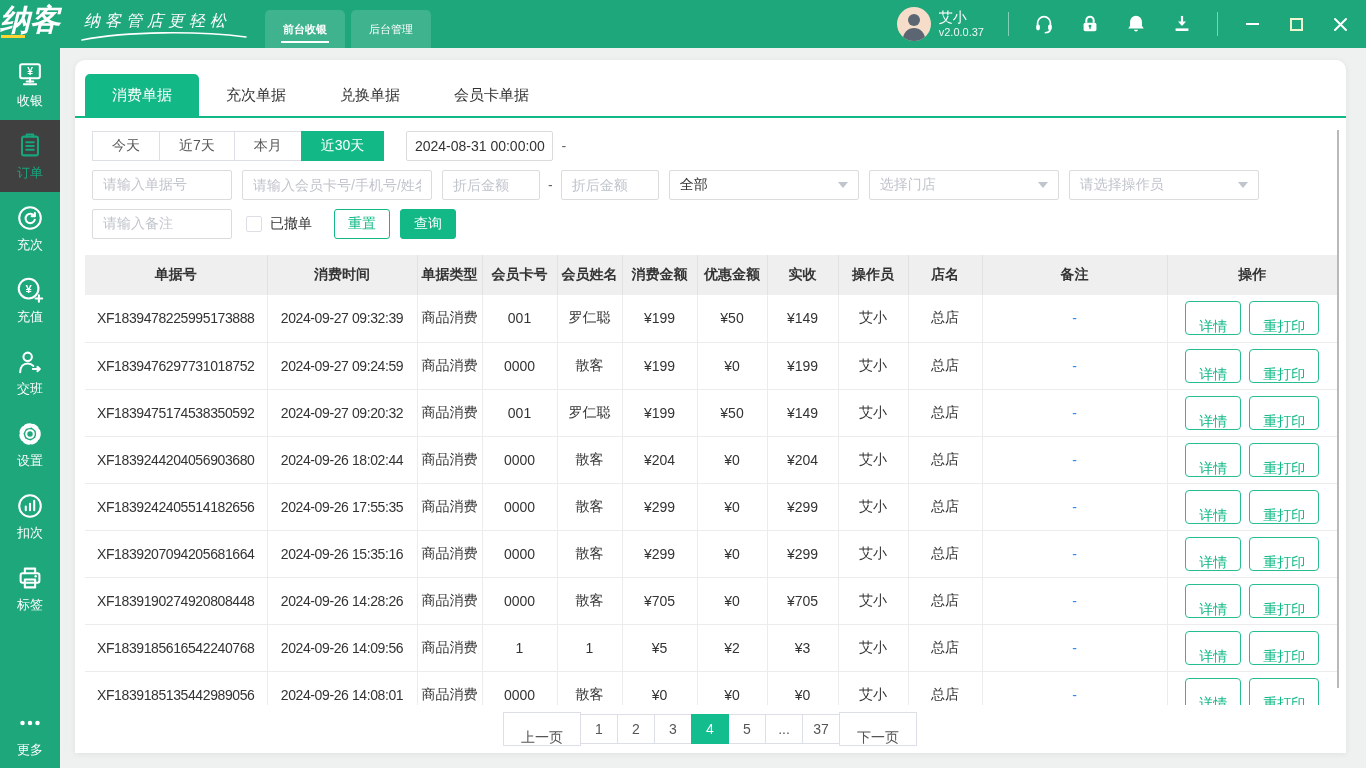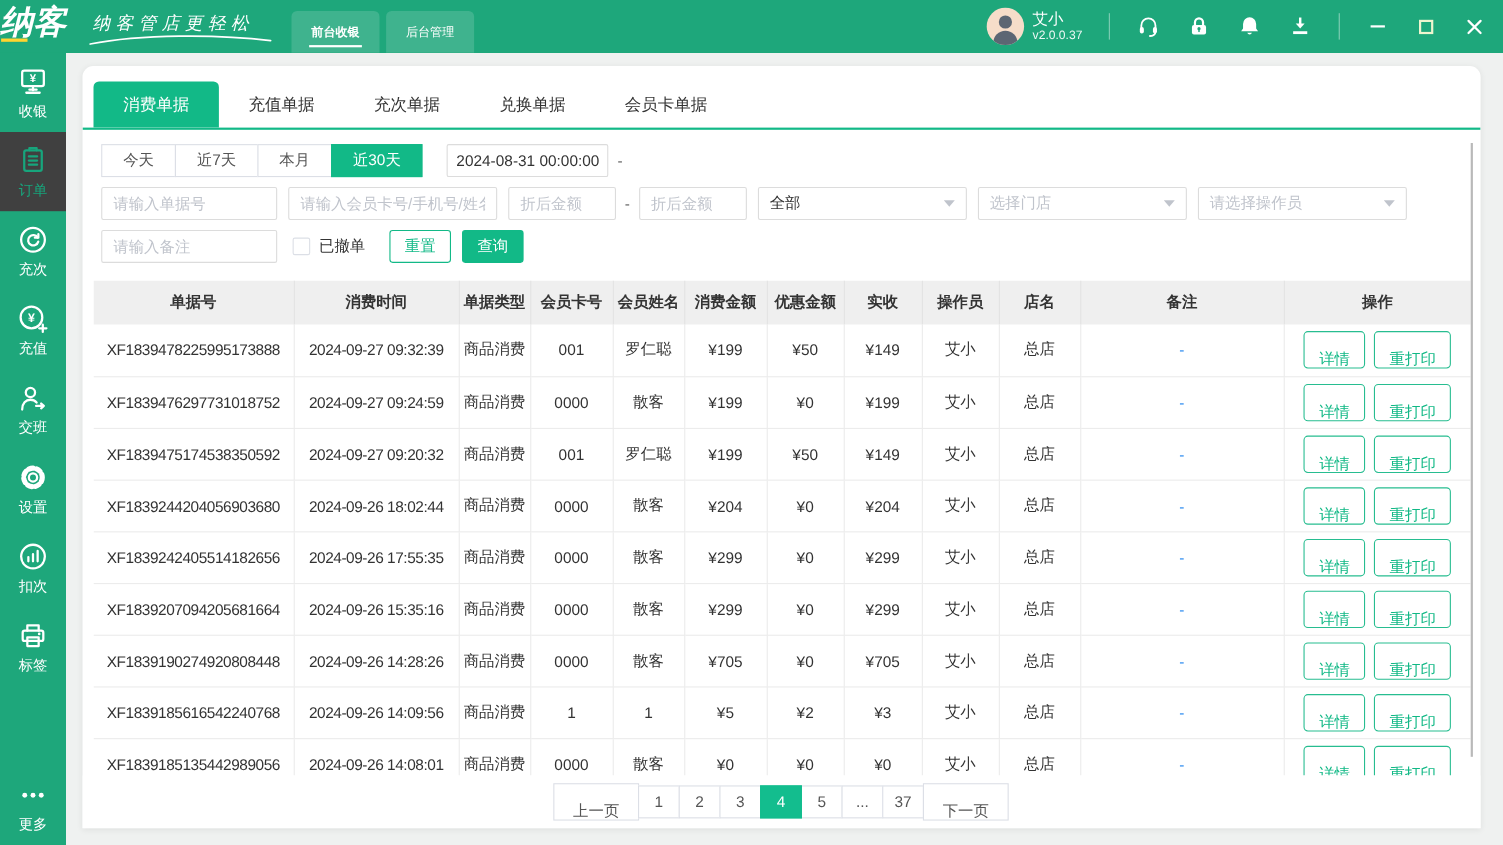--- a/index.html
+++ b/index.html
@@ -62,21 +62,21 @@
     font-size:14px; margin-left:-1px; }
   .range-btn:first-child { margin-left:0; }
   .range-btn.active { background:#12b987; border-color:#12b987; color:#fff; position:relative; z-index:1; }
   .dash { margin:0 8px; color:#666; font-size:14px; }
   .inp { height:30px; border:1px solid #dcdcdc; border-radius:2px; padding:0 10px; font-size:14px;
     color:#333; background:#fff; outline:none; }
   .inp::placeholder { color:#c0c4cc; }
   .date-inp { width:147px; text-align:center; padding:0 4px; }
   .ml22 { margin-left:22px; }
   .mr10 { margin-right:10px; }
-  .w160 { width:160px; } .w190 { width:190px; } .w98 { width:98px; }
+  .w160 { width:140px;font-family:Liberation Serif, serif; } .w190 { width:190px; } .w98 { width:98px; }
   .sel { height:30px; width:190px; border:1px solid #dcdcdc; border-radius:2px; background:#fff;
     display:flex; align-items:center; justify-content:space-between; padding:0 10px; font-size:14px;
     color:#333; margin-right:10px; cursor:pointer; }
   .sel .ph { color:#c0c4cc; }
   .caret { width:0; height:0; border-left:5px solid transparent; border-right:5px solid transparent;
     border-top:6px solid #c0c4cc; }
   .checkbox { width:16px; height:16px; border:1px solid #dcdfe6; border-radius:2px; background:#fff;
     margin:0 8px 0 14px; cursor:pointer; }
   .chk-label { font-size:14px; color:#333; }
   .btn-reset { height:30px; width:56px; border:1px solid #12b987; color:#12b987; background:#fff;
@@ -255,23 +255,20 @@
     </svg>
     <span>更多</span>
   </div>
 </div>
 
 <div class="card">
 
   <div class="tabs">
     <div class="tab active">
         <span>消费单据</span>
-      </div>
-    <div class="tab">
-        <span>充值单据</span>
       </div>
     <div class="tab">
         <span>充次单据</span>
       </div>
     <div class="tab">
         <span>兑换单据</span>
       </div>
     <div class="tab">
         <span>会员卡单据</span>
       </div>

